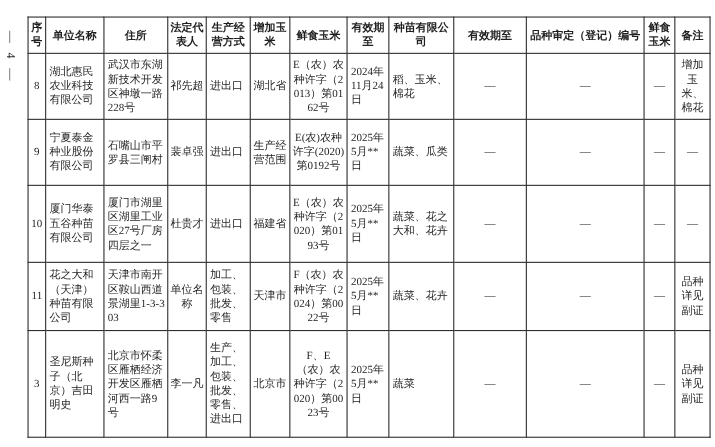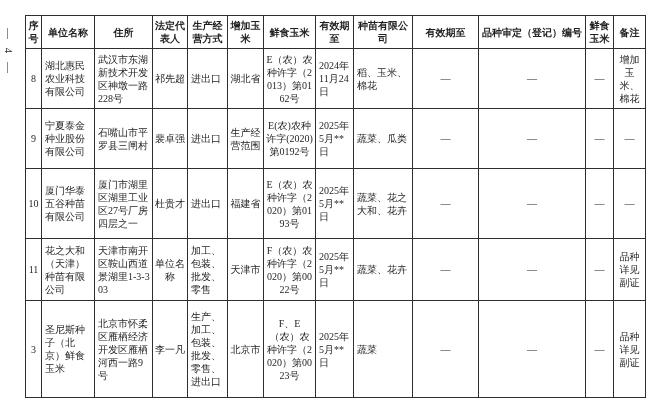--- a/index.html
+++ b/index.html
@@ -148,31 +148,31 @@
         <td>—</td>
         <td>—</td>
       </tr>
       <tr class="r11">
         <td class="sn">11</td>
         <td class="al">花之大和（天津）种苗有限公司</td>
         <td class="al">天津市南开区鞍山西道景湖里1-3-303</td>
         <td>单位名称</td>
         <td class="al">加工、包装、批发、零售</td>
         <td>天津市</td>
-        <td>F（农）农种许字（2020）第0022号</td>
+        <td>F（农）农种许字（2024）第0022号</td>
         <td class="al">2025年5月**日</td>
         <td class="al">蔬菜、花卉</td>
         <td>—</td>
         <td>—</td>
         <td>—</td>
         <td>品种详见副证</td>
       </tr>
       <tr class="r12">
         <td class="sn">3</td>
-        <td class="al">圣尼斯种子（北京）鲜食玉米</td>
+        <td class="al">圣尼斯种子（北京）吉田明史</td>
         <td class="al">北京市怀柔区雁栖经济开发区雁栖河西一路9号</td>
         <td>李一凡</td>
         <td class="al">生产、加工、包装、批发、零售、进出口</td>
         <td>北京市</td>
         <td>F、E（农）农种许字（2020）第0023号</td>
         <td class="al">2025年5月**日</td>
         <td class="al">蔬菜</td>
         <td>—</td>
         <td>—</td>
         <td>—</td>

